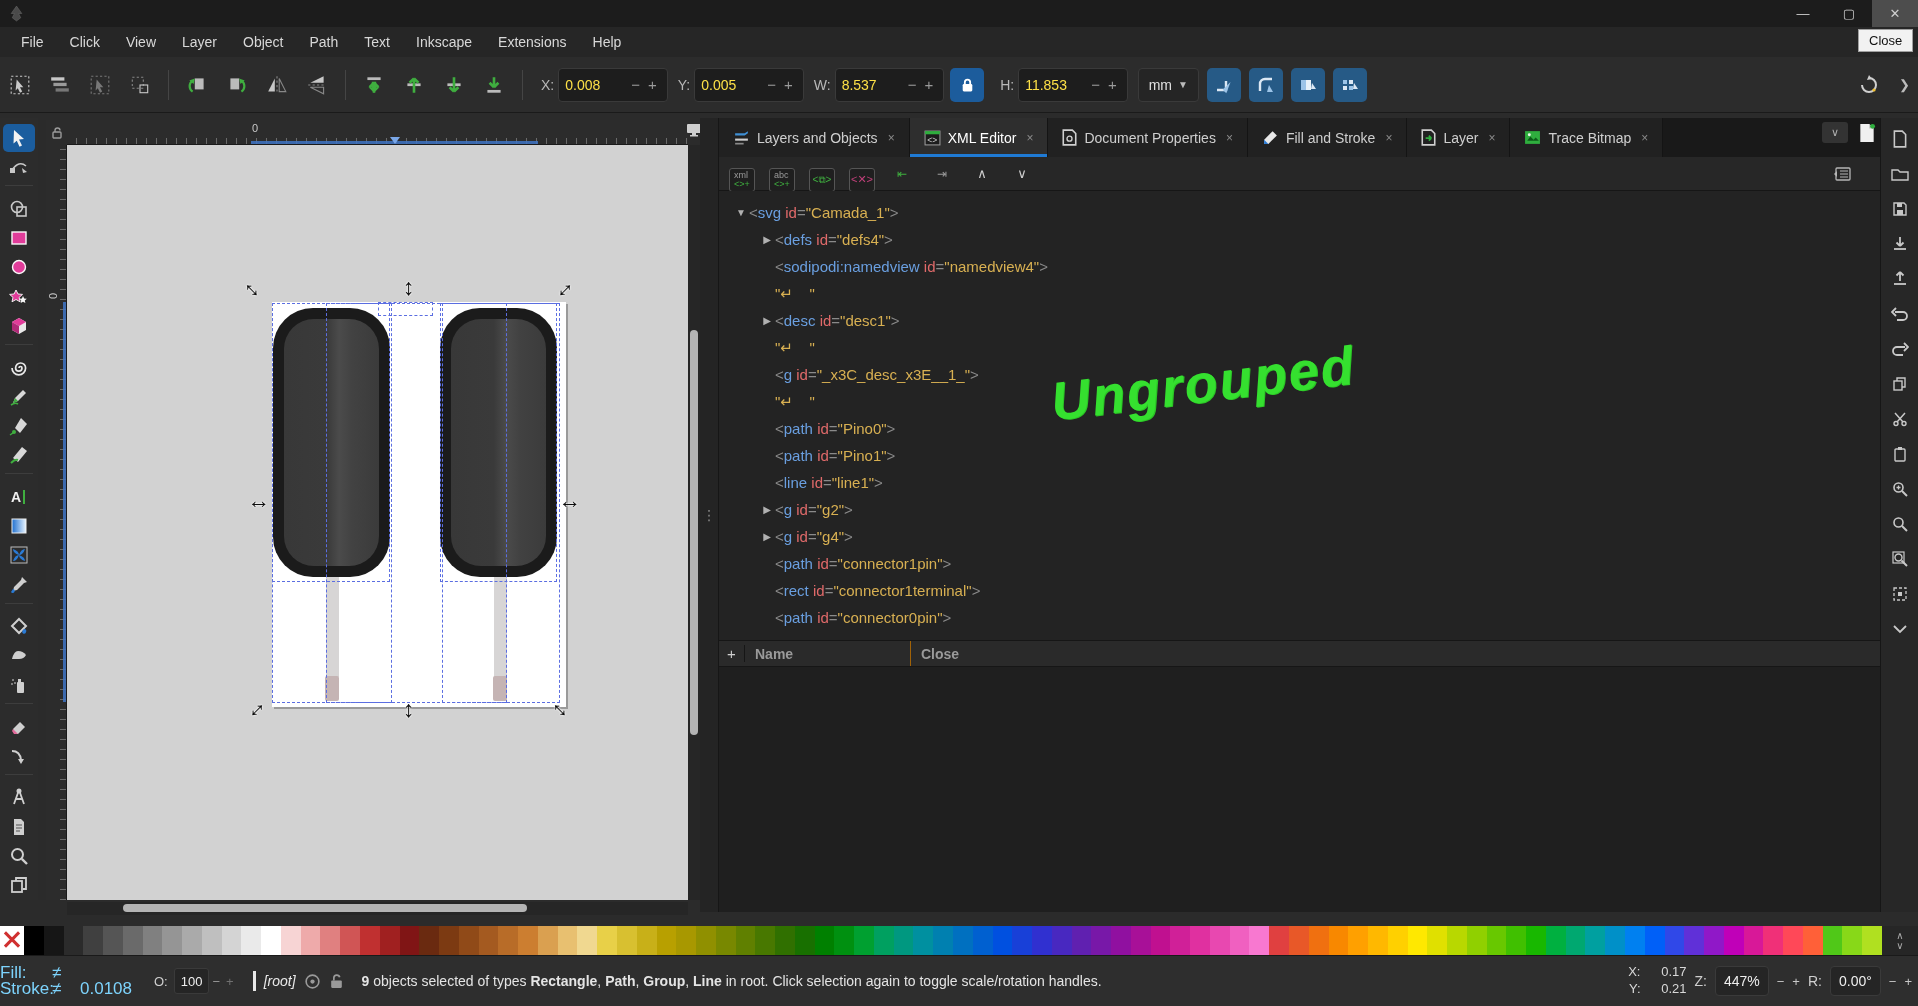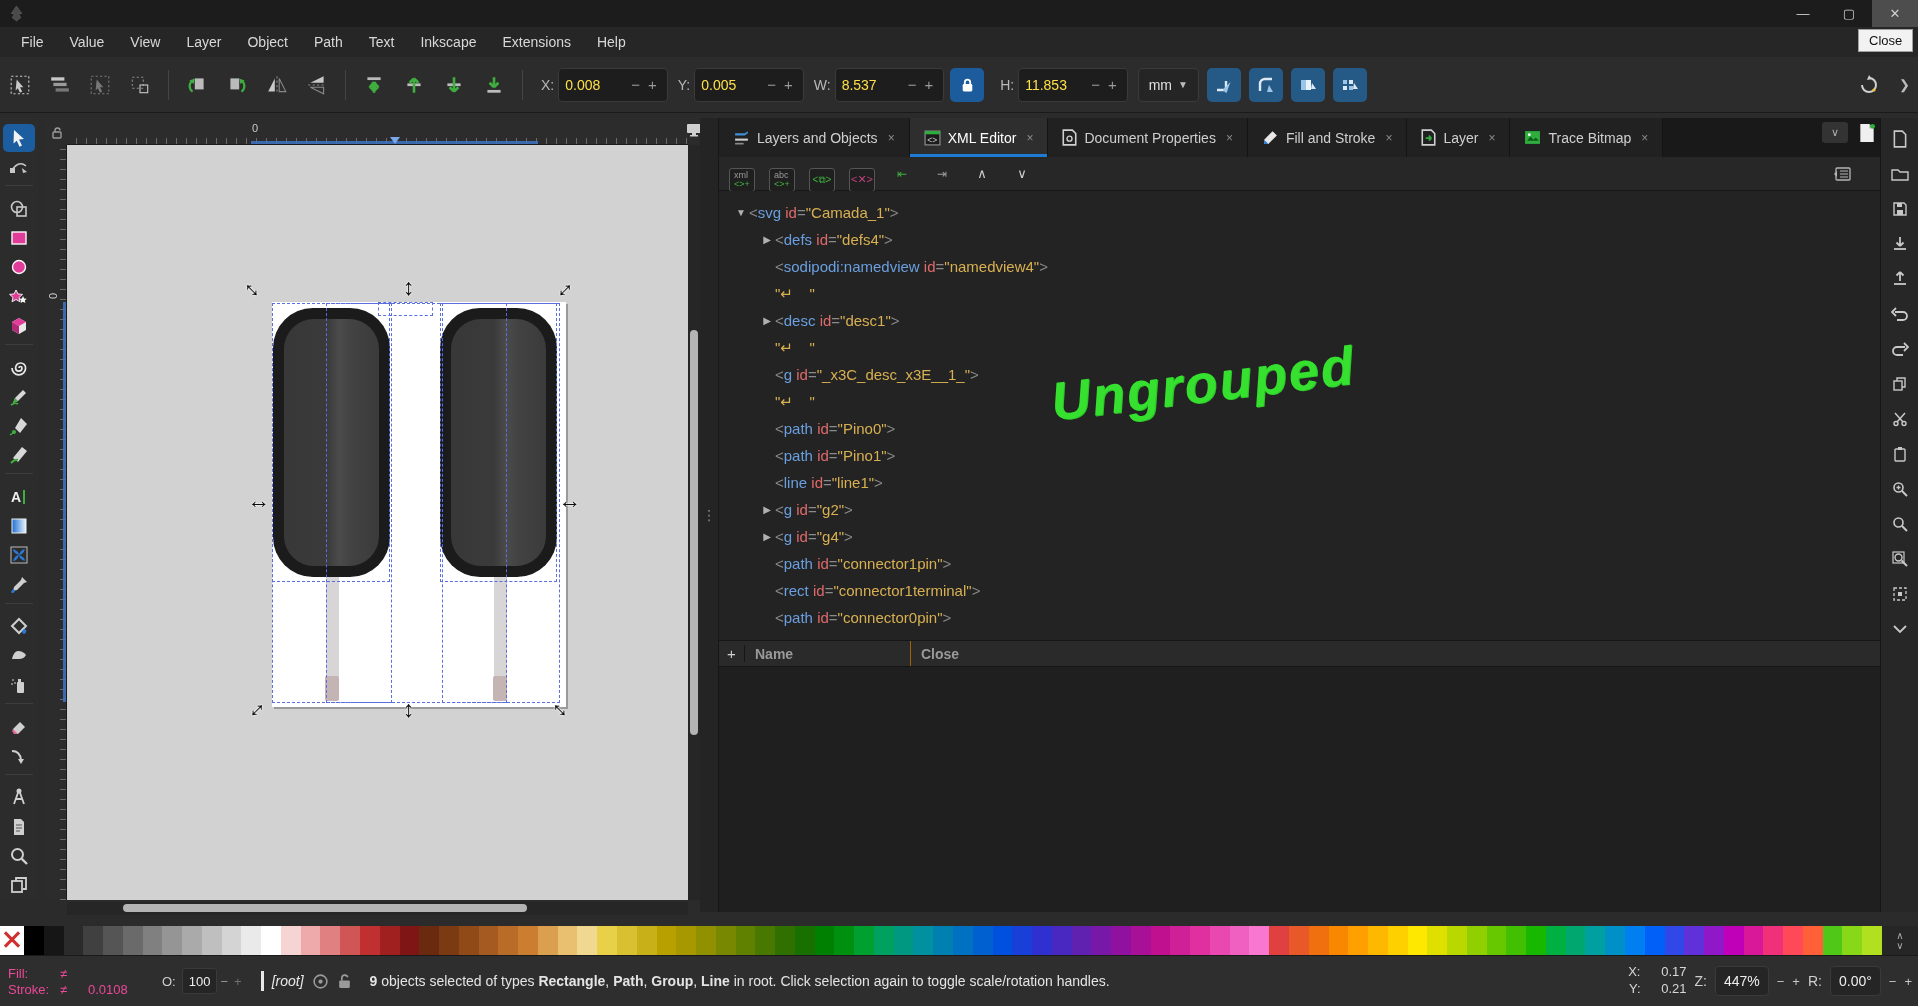--- a/index.html
+++ b/index.html
@@ -88,21 +88,21 @@
   .rb-icon{width:28px;height:26px;display:flex;align-items:center;justify-content:center;color:#d0d0d0;font-size:15px;}
   
   #palette{left:0;top:926px;width:1918px;height:29px;background:#1e1e1e;display:flex;align-items:stretch;}
   #swatch-none{width:24px;position:relative;background:#fff;}
   #swatch-none:before,#swatch-none:after{content:"";position:absolute;left:2px;right:2px;top:12px;height:3px;background:#d03030;transform:rotate(45deg);}
   #swatch-none:after{transform:rotate(-45deg);}
   .swatch{flex:1 1 auto;}
   #palette-scroll{width:36px;background:#262626;display:flex;flex-direction:column;align-items:center;justify-content:center;color:#aaa;font-size:10px;line-height:10px;}
   
   #statusbar{left:0;top:955px;width:1918px;height:51px;background:#2e2e2e;border-top:1px solid #1a1a1a;display:flex;align-items:center;}
-  .fs-table{display:grid;grid-template-columns:52px 28px 60px;grid-auto-rows:16px;align-items:center;margin-left:8px;font-size:13px;color:#ec4899;}
+  .fs-table{display:grid;grid-template-columns:52px 28px 60px;grid-auto-rows:16px;align-items:center;margin-left:0;font-size:17px;color:#7dd3fc;}
   .fs-table .lab{text-align:left;}
   .opacity-box{display:flex;align-items:center;margin-left:14px;}
   .opacity-box .lab{color:#cfcfcf;margin-right:6px;}
   .o-field{background:#252525;border:1px solid #3a3a3a;border-radius:3px;height:26px;display:flex;align-items:center;padding:0 6px;color:#eee;}
   .layer-box{display:flex;align-items:center;margin-left:16px;gap:8px;}
   .caret-bar{width:3px;height:20px;background:#e8e8e8;}
   .root-label{font-style:italic;color:#e8e8e8;font-size:14px;}
   #status-msg{margin-left:18px;color:#e4e4e4;font-size:14px;white-space:nowrap;overflow:hidden;}
   #status-right{margin-left:auto;display:flex;align-items:center;gap:8px;padding-right:6px;}
   .xy-grid{display:grid;grid-template-columns:22px 46px;grid-auto-rows:17px;color:#d8d8d8;font-size:13px;text-align:right;}
@@ -124,21 +124,21 @@
     <div id="win-controls">
       <div class="winbtn">—</div>
       <div class="winbtn">▢</div>
       <div class="winbtn" id="close-btn">✕</div>
     </div>
   </div>
   <div class="abs" id="close-tooltip">Close</div>
 
   <div class="abs" id="menubar">
       <span class="menu-item">File</span>
-      <span class="menu-item">Value</span>
+      <span class="menu-item">Click</span>
       <span class="menu-item">View</span>
       <span class="menu-item">Layer</span>
       <span class="menu-item">Object</span>
       <span class="menu-item">Path</span>
       <span class="menu-item">Text</span>
       <span class="menu-item">Inkscape</span>
       <span class="menu-item">Extensions</span>
       <span class="menu-item">Help</span>
     </div>
 

